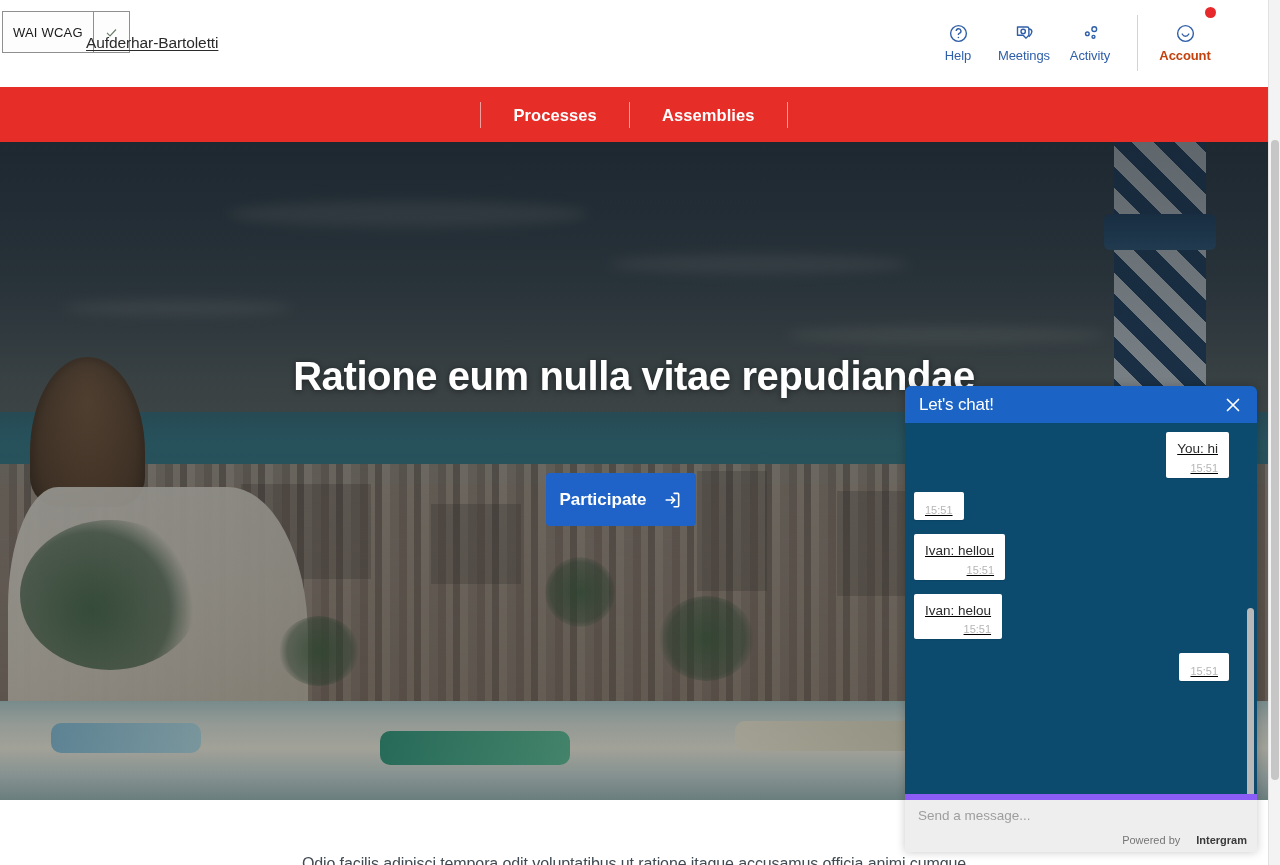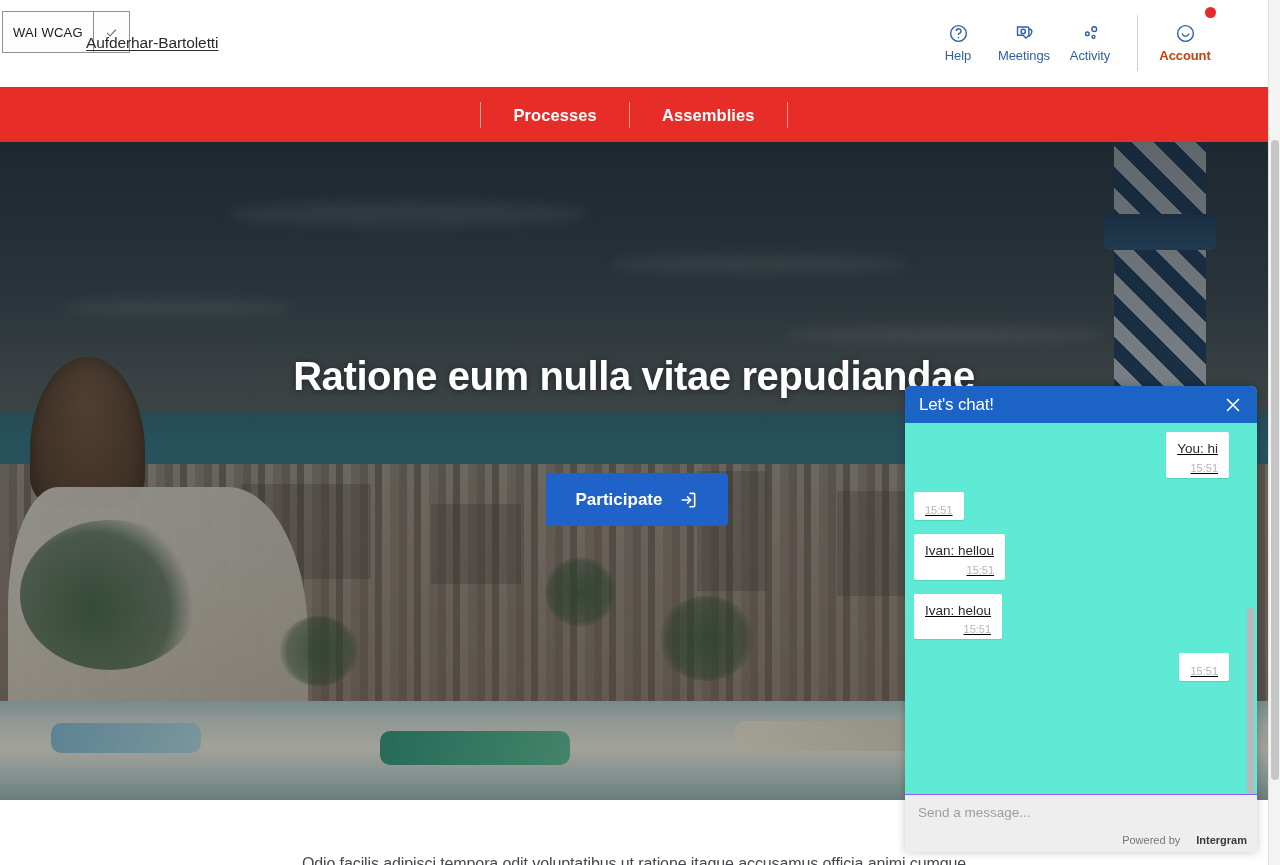--- a/index.html
+++ b/index.html
@@ -275,21 +275,21 @@
     font-weight: bold;
     letter-spacing: -0.4px;
     text-shadow: 0 1px 6px rgba(0,0,0,0.45);
     padding: 0 40px;
   }
 
   .participate-btn {
     position: absolute;
     left: 546px;
     top: 331px;
-    width: 182px;
+    width: 150px;
     height: 53px;
     background: #1f63c8;
     color: #ffffff;
     border: none;
     border-radius: 4px;
     font-family: "Liberation Sans", sans-serif;
     font-size: 17px;
     font-weight: bold;
     display: flex;
     align-items: center;
@@ -315,21 +315,21 @@
     overflow: hidden;
   }
 
   
   .chat {
     position: absolute;
     right: 23px;
     top: 386px;
     width: 352px;
     height: 466px;
-    background: #5eead4;
+    background: #0c4a6e;
     border-radius: 6px 6px 0 0;
     box-shadow: 0 0 10px rgba(0,0,0,0.22);
     display: flex;
     flex-direction: column;
     overflow: hidden;
     z-index: 40;
   }
   .chat-header {
     height: 37px;
     background: #1b63c4;
@@ -380,21 +380,21 @@
     top: 185px;
     width: 7px;
     height: 238px;
     border-radius: 4px;
     background: #b9b9b9;
   }
   .chat-input-row {
     flex: none;
     height: 36px;
     background: #eeeeee;
-    border-top: 1px solid #8b5cf6;
+    border-top: 6px solid #8b5cf6;
     display: flex;
     align-items: center;
     padding: 0 13px;
   }
   .chat-input-row input {
     flex: 1;
     border: none;
     outline: none;
     background: transparent;
     font-family: "Liberation Sans", sans-serif;

